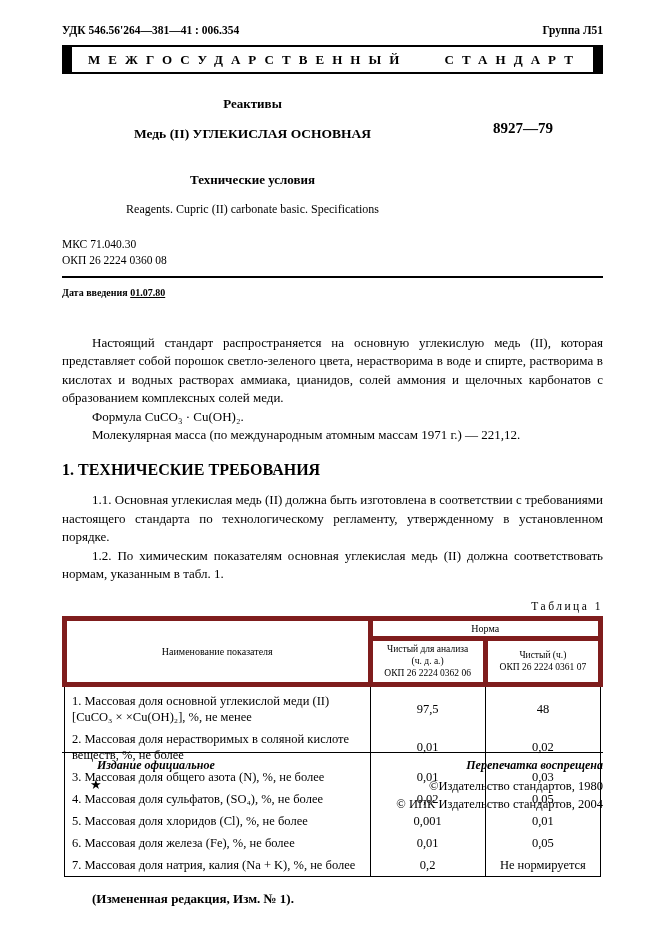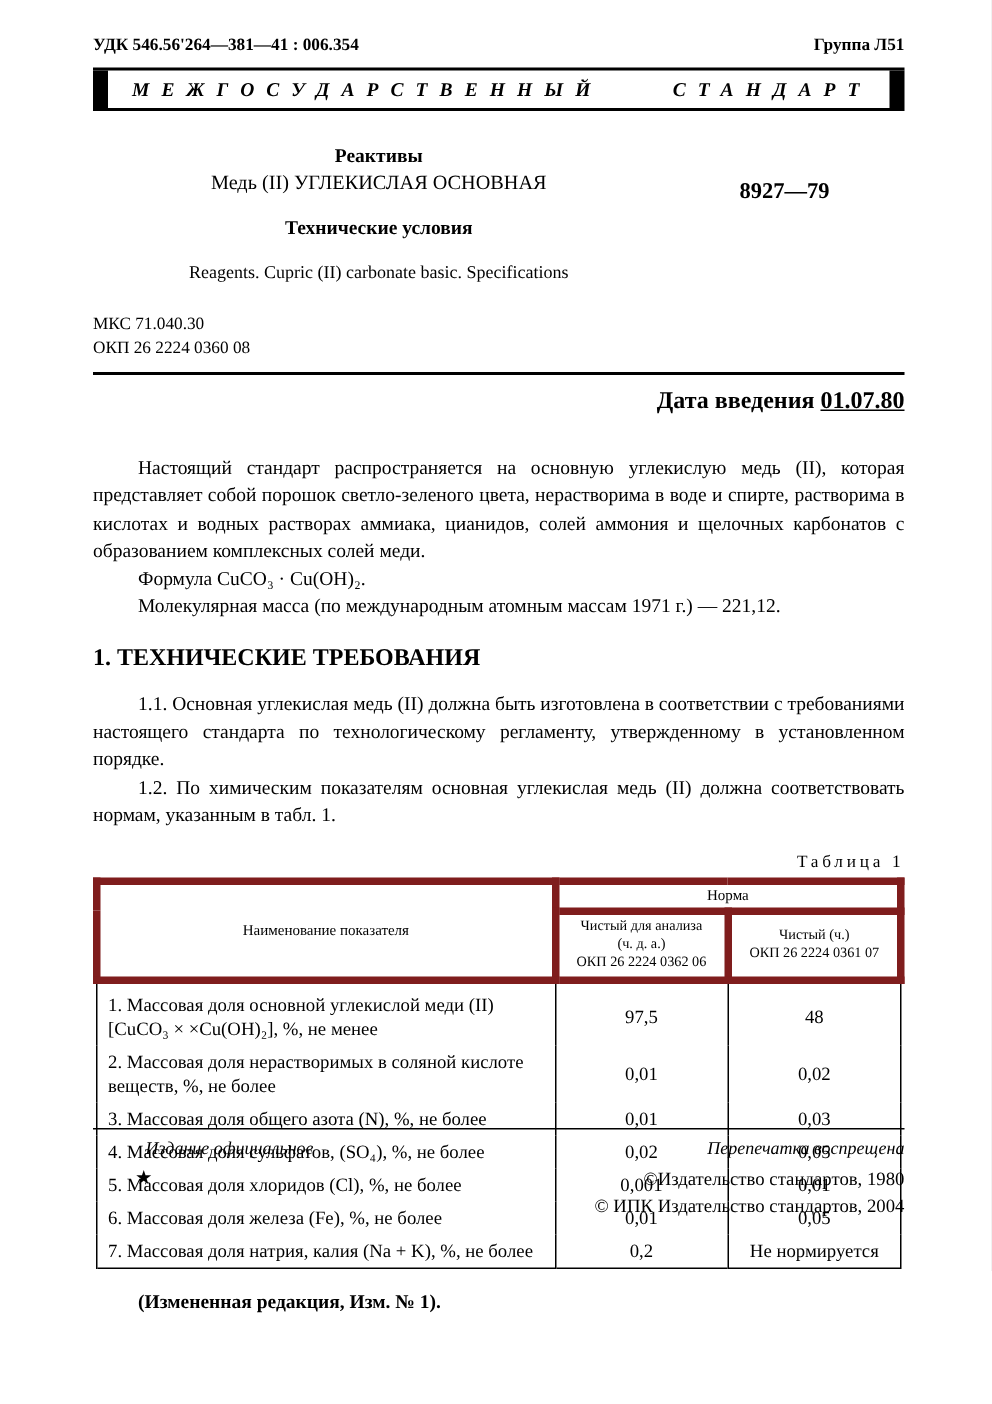--- a/index.html
+++ b/index.html
@@ -21,37 +21,37 @@
     margin-top:9px;
     border-top:2px solid #000;
     border-bottom:2px solid #000;
     display:flex; align-items:stretch;
     height:25px;
   }
   .banner .bar { width:10px; background:#000; }
   .banner .banner-text {
     flex:1; display:flex; justify-content:space-between; align-items:center;
     padding:0 12px 0 16px;
-    font-weight:bold; font-size:13px; letter-spacing:0.62em; white-space:nowrap;font-style:italic;
+    font-weight:bold; font-size:13px; letter-spacing:0.62em; white-space:nowrap;
   }
   
   .title-row { display:flex; margin-top:22px; }
   .title-left { flex:1; text-align:center; }
   .kicker { font-weight:bold; font-size:13px; }
-  .main-title { font-weight:normal; font-size:13.5px; margin-top:2px; }
-  .subtitle { font-weight:bold; font-size:13px; margin-top:14px; }
+  .main-title { font-weight:bold; font-size:13.5px; margin-top:14px; }
+  .subtitle { font-weight:bold; font-size:13px; margin-top:30px; }
   .english { font-size:12px; margin-top:14px; }
   .gost-box { width:160px; text-align:center; font-weight:bold; font-size:15px; padding-top:22px; line-height:1.4; }
   
   .codes { margin-top:20px; font-size:11.5px; line-height:1.35; }
   .rule { border-top:2px solid #000; margin-top:8px; }
-  .date-line { text-align:right; font-weight:bold; font-size:16px; margin-top:9px; }
+  .date-line { font-weight:bold; font-size:10px; margin-top:9px; }
   .date-line .date { text-decoration:underline; }
   
-  .body-text { margin-top:26px; font-size:13px; line-height:1.42; }
+  .body-text { margin-top:36px; font-size:13px; line-height:1.42; }
   .body-text p { margin:0; text-indent:30px; text-align:justify; }
   .body-text p.tight { text-align:left; }
   .section-heading { font-weight:bold; font-size:16px; margin:14px 0 10px 0; }
   
   .tbl-caption { text-align:right; font-size:11.5px; letter-spacing:2.5px; margin-top:16px; margin-bottom:4px; }
   table.spec { width:100%; border-collapse:collapse; border:1.5px solid #000; table-layout:fixed; }
   table.spec th, table.spec td { padding:2px 6px; }
   table.spec thead th { border:5px solid #7f1d1d; font-weight:normal; text-align:center; vertical-align:middle; }
   .name-hd { font-size:10px; }
   .norm-hd { font-size:10px; }
@@ -60,21 +60,21 @@
   table.spec col.c-val { width:21.5%; }
   table.spec tbody td { border-left:1px solid #000; border-right:1px solid #000; font-size:12.5px; line-height:1.28; vertical-align:middle; }
   table.spec tbody td.name { text-align:left; padding:3px 4px 3px 7px; }
   table.spec tbody td.val { text-align:center; }
   table.spec tbody tr:first-child td { padding-top:6px; }
   .amendment { font-weight:bold; font-size:13px; margin-top:14px; text-indent:30px; }
   
   .footer { position:absolute; left:62px; right:58px; top:752px; }
   .footer-rule { border-top:1.5px solid #000; }
   .footer-row { display:flex; justify-content:space-between; margin-top:5px; }
-  .official, .reprint { font-weight:normal; font-style:italic; font-size:12px;padding-left:35px; }
+  .official, .reprint { font-weight:bold; font-style:italic; font-size:12px;padding-left:35px; }
   .footer-row2 { display:flex; justify-content:space-between; margin-top:4px; }
   .star { font-size:13px; padding-left:28px; }
   .copyright { text-align:right; font-size:12.5px; line-height:1.45; }
 </style>
 </head>
 <body>
 
 <div class="page">
 
   <div class="topline">

